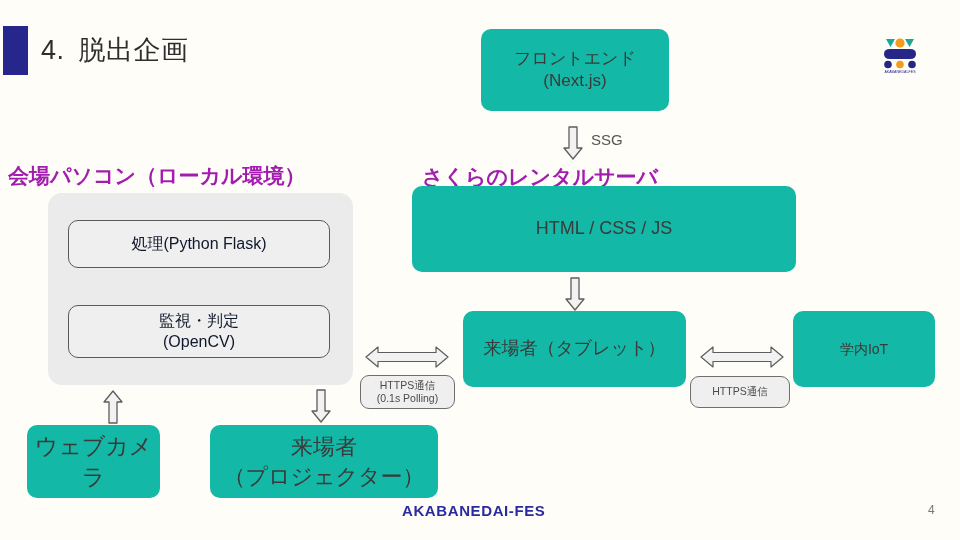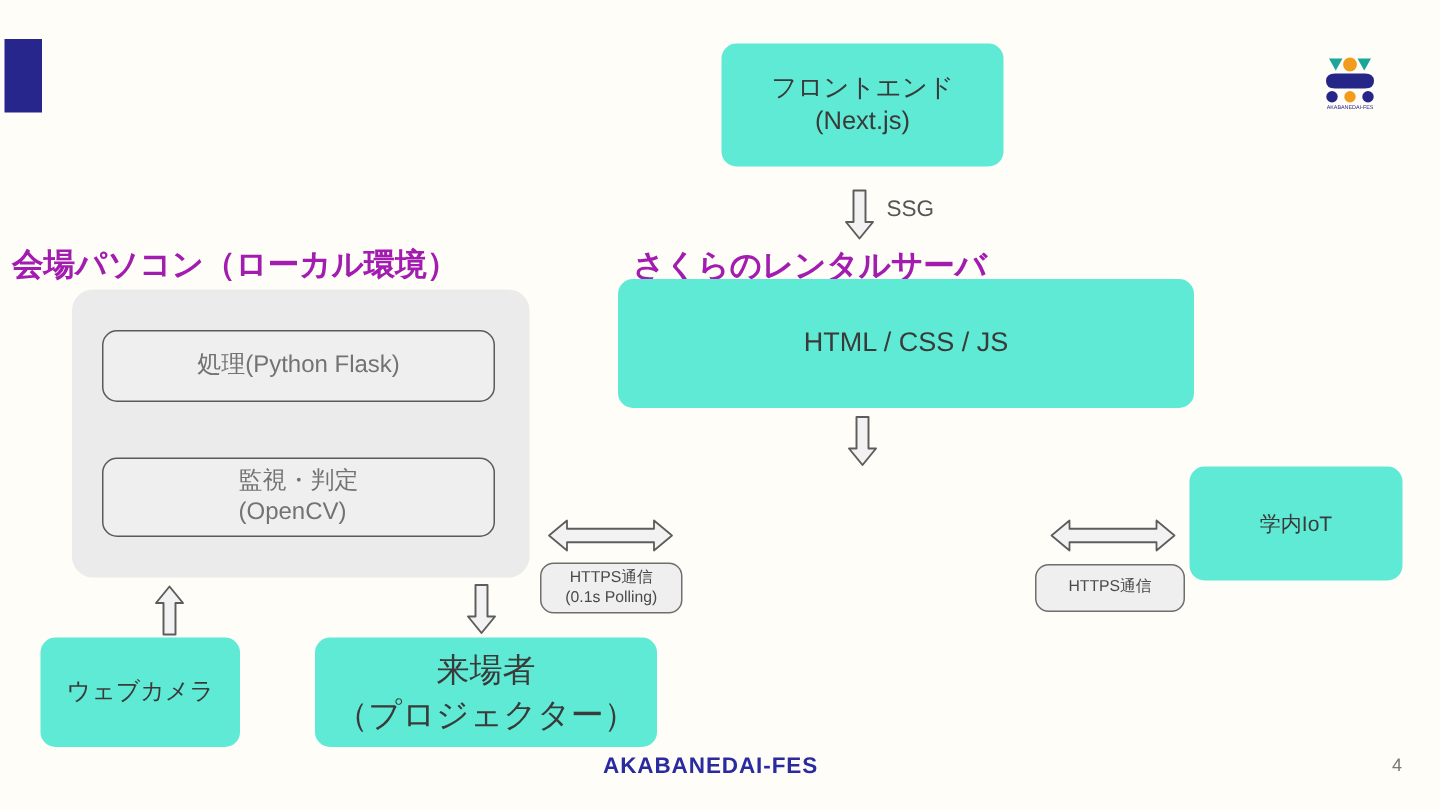--- a/index.html
+++ b/index.html
@@ -55,21 +55,21 @@
     font-size: 21px;
     font-weight: bold;
     color: #a21caf;
     white-space: nowrap;
   }
   .sec-head.local  { left: 8px;   top: 162px; }
   .sec-head.sakura { left: 422px; top: 163px; }
   
   .gbox {
     position: absolute;
-    background: #5eead4;
+    background: #14b8a6;
     border-radius: 10px;
     display: flex;
     align-items: center;
     justify-content: center;
     text-align: center;
     line-height: 1.32;
     color: #3a3a3a;
     font-size: 17px;
     box-sizing: border-box;
   }
@@ -80,32 +80,32 @@
     box-sizing: border-box;
   }
   .obox {
     position: absolute;
     background: #efefef;
     border: 1.4px solid #5a5a5a;
     border-radius: 10px;
     display: flex;
     align-items: center;
     justify-content: center;
-    text-align: left;
+    text-align: center;
     line-height: 1.3;
-    color: #737373;
+    color: #0f172a;
     font-size: 16px;
     box-sizing: border-box;
   }
   
   #box-frontend { left: 481px; top: 29px;  width: 188px; height: 82px; font-size: 17px; }
   #box-htmlcss  { left: 412px; top: 186px; width: 384px; height: 86px; font-size: 18px; }
   #box-tablet   { left: 463px; top: 311px; width: 223px; height: 76px; font-size: 18px; }
   #box-iot      { left: 793px; top: 311px; width: 142px; height: 76px; font-size: 14px; }
-  #box-webcam   { left: 27px;  top: 425px; width: 133px; height: 73px; font-size: 16px; }
+  #box-webcam   { left: 27px;  top: 425px; width: 133px; height: 73px; font-size: 23px; }
   #box-projector{ left: 210px; top: 425px; width: 228px; height: 73px; font-size: 22px; }
   #panel-local  { left: 48px;  top: 193px; width: 305px; height: 192px; }
   #box-flask    { left: 68px;  top: 220px; width: 262px; height: 48px; }
   #box-opencv   { left: 68px;  top: 305px; width: 262px; height: 53px; }
   
   .arrow { position: absolute; }
   .arrow svg { display: block; }
   #arrow-ssg        { left: 562px; top: 126px; }
   #arrow-html-down  { left: 564px; top: 277px; }
   #arrow-webcam-up  { left: 102px; top: 389px; }
@@ -153,20 +153,23 @@
     font-size: 12px;
     color: #777;
   }
 </style>
 </head>
 <body>
 
 <div class="slide">
 
   <div class="title-bar"></div>
+  <div class="title-text">
+    <span class="title-num">4.</span><span>脱出企画</span>
+  </div>
 
   <div class="logo">
     <svg width="48" height="48" viewBox="0 0 48 48" aria-hidden="true">
       <polygon points="10,13 19,13 14.5,21" fill="#1aa79a"></polygon>
       <polygon points="29,13 38,13 33.5,21" fill="#1aa79a"></polygon>
       <circle cx="24" cy="17" r="4.6" fill="#f29b1d"></circle>
       <path d="M8 28 Q8 23 14 23 L34 23 Q40 23 40 28 Q40 33 34 33 L14 33 Q8 33 8 28 Z" fill="#262689"></path>
       <circle cx="12" cy="38.5" r="3.8" fill="#262689"></circle>
       <circle cx="24" cy="38.5" r="3.8" fill="#f29b1d"></circle>
       <circle cx="36" cy="38.5" r="3.8" fill="#262689"></circle>
@@ -200,20 +203,21 @@
   <div class="sec-head local">会場パソコン（ローカル環境）</div>
   <div class="panel" id="panel-local"></div>
   <div class="obox" id="box-flask">処理(Python Flask)</div>
   <div class="obox" id="box-opencv">
     <div>
       <span>監視・判定</span><br>
       <span>(OpenCV)</span>
     </div>
   </div>
 
+  <div class="gbox" id="box-tablet">来場者（タブレット）</div>
   <div class="gbox" id="box-iot">学内IoT</div>
 
   <div class="arrow" id="arrow-local-http">
     <svg width="84" height="26" viewBox="0 0 84 26">
       <polygon points="1,13 13,3 13,8.5 71,8.5 71,3 83,13 71,23 71,17.5 13,17.5 13,23" fill="#f2f2f2" stroke="#5d5d5d" stroke-width="1.2" stroke-linejoin="round"></polygon>
     </svg>
   </div>
   <div class="pill" id="pill-local-http">
     <span>HTTPS通信</span>
     <span>(0.1s Polling)</span>

